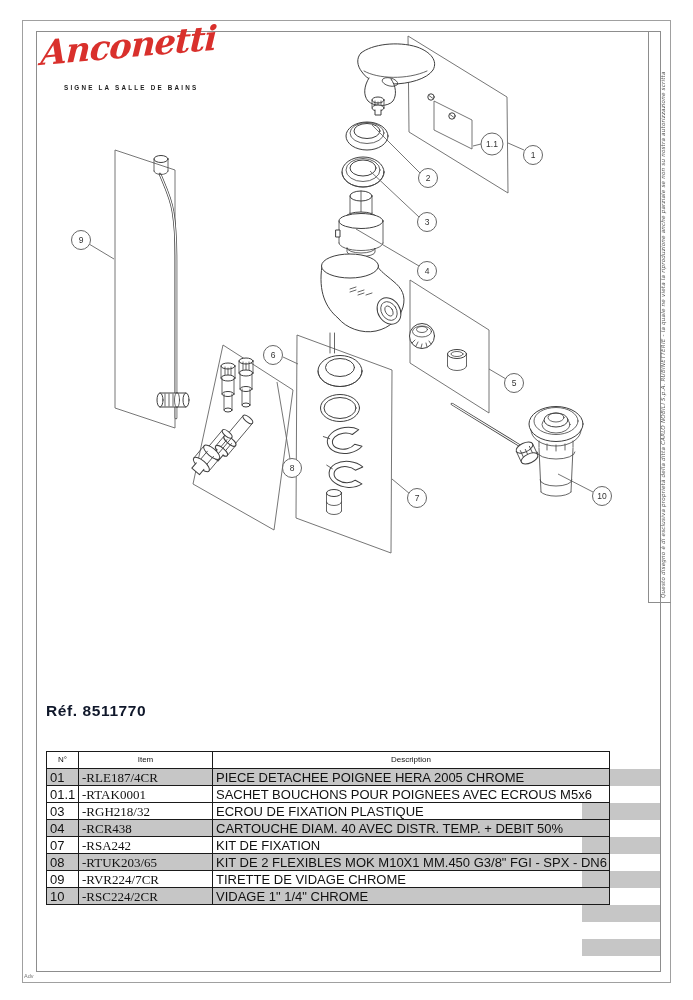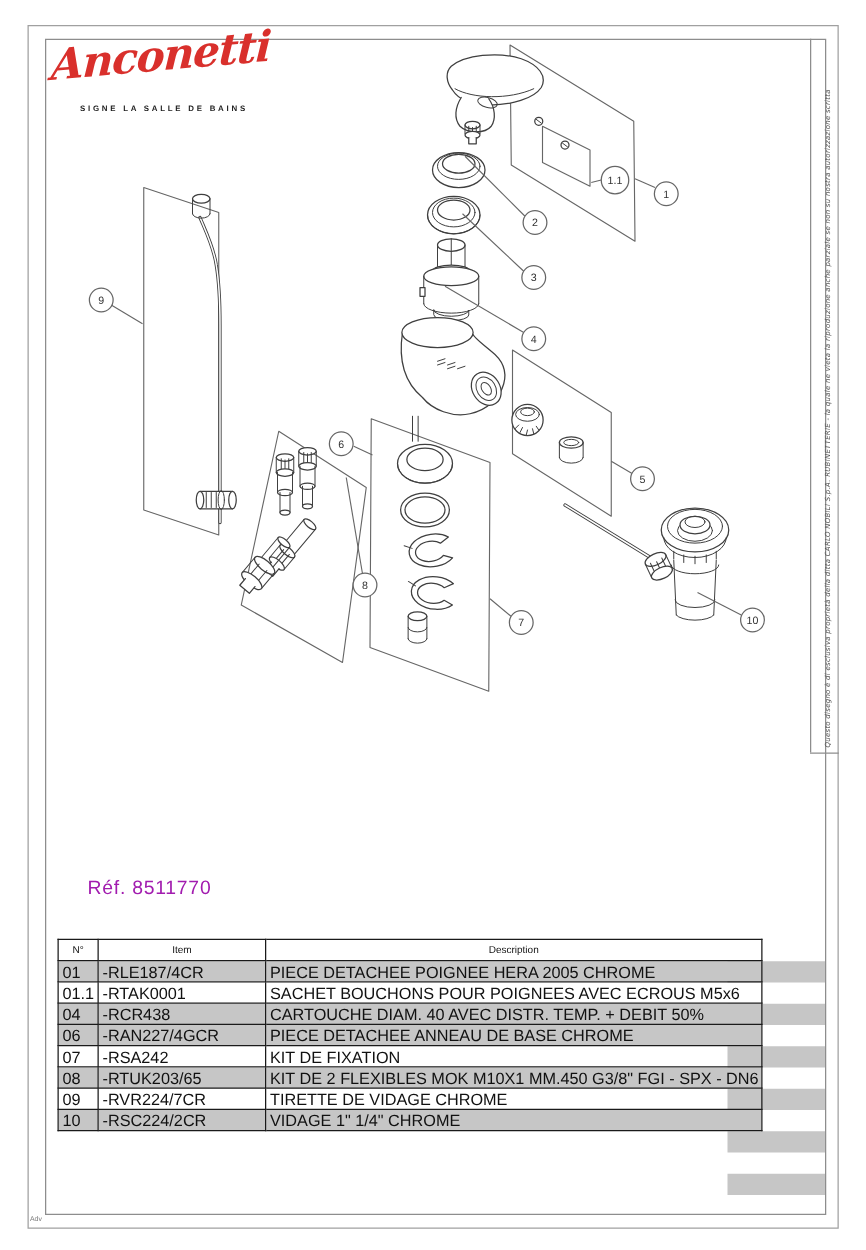--- a/index.html
+++ b/index.html
@@ -19,33 +19,33 @@
          transform:rotate(-5deg) skewX(-8deg);transform-origin:left bottom;letter-spacing:-1px;}
   .tagline{display:block;margin:14px 0 0 24px;font-size:6.3px;font-weight:bold;color:#1c1c1c;
            letter-spacing:2.2px;white-space:nowrap;}
   
   .side-note{position:absolute;left:660px;top:36px;height:562px;width:10px;
              writing-mode:vertical-rl;transform:rotate(180deg);
              font-family:"DejaVu Sans",sans-serif;font-style:italic;font-size:5.6px;
              color:#555;white-space:nowrap;letter-spacing:.2px;}
   .footer-note{position:absolute;left:24px;top:973px;font-size:5.5px;color:#777;}
   
-  .ref-title{position:absolute;left:46px;top:702px;font-size:15.5px;font-weight:normal;
-             color:#a21caf;letter-spacing:.6px;margin-left:24px;}
+  .ref-title{position:absolute;left:46px;top:702px;font-size:15.5px;font-weight:bold;
+             color:#0f172a;letter-spacing:.6px;}
   
   .stripe-ext{position:absolute;background:var(--row-shade,#c6c6c6);z-index:0;}
   table.parts{position:absolute;left:46px;top:751px;border-collapse:collapse;
               table-layout:fixed;z-index:2;background:transparent;}
   table.parts th,table.parts td{border:1px solid #1a1a1a;height:16px;line-height:1;
               font-size:13px;color:#111;padding:0 2px 0 3px;overflow:hidden;white-space:nowrap;
               vertical-align:middle;background:transparent;}
   table.parts th{text-align:center;font-weight:normal;font-size:8px;padding:0;}
   table.parts tr.shaded td{background:var(--row-shade,#c6c6c6);}
   .c-num{width:26px;}
-  .c-item{width:128px;}
+  .c-item{width:128px;font-family:Liberation Serif, serif;}
   .c-desc{width:383px;margin-left:32px;}
   
   svg.diagram{position:absolute;left:0;top:0;z-index:1;}
   svg.diagram .part{stroke:#3f3f3f;stroke-width:1;fill:#fff;stroke-linejoin:round;stroke-linecap:round;}
   svg.diagram .thin{stroke:#3f3f3f;stroke-width:.8;fill:none;stroke-linecap:round;}
   svg.diagram .plate{stroke:#666;stroke-width:.9;fill:none;stroke-linejoin:round;}
   svg.diagram .lead{stroke:#666;stroke-width:.9;fill:none;}
   svg.diagram .callout-circle{stroke:#666;stroke-width:1;fill:#fff;}
   svg.diagram .callout-text{font-family:"Liberation Sans",sans-serif;font-size:8.5px;fill:#333;
                             text-anchor:middle;}
@@ -384,30 +384,30 @@
         <tr class="shaded">
       <td class="c-num">01</td>
       <td class="c-item">-RLE187/4CR</td>
       <td class="c-desc">PIECE DETACHEE POIGNEE HERA 2005 CHROME</td>
     </tr>
         <tr>
       <td class="c-num">01.1</td>
       <td class="c-item">-RTAK0001</td>
       <td class="c-desc">SACHET BOUCHONS POUR POIGNEES AVEC ECROUS M5x6</td>
     </tr>
+        <tr>
+      <td class="c-num">03</td>
+      <td class="c-item">-RGH218/32</td>
+      <td class="c-desc">ECROU DE FIXATION PLASTIQUE</td>
+    </tr>
         <tr class="shaded">
       <td class="c-num">04</td>
       <td class="c-item">-RCR438</td>
       <td class="c-desc">CARTOUCHE DIAM. 40 AVEC DISTR. TEMP. + DEBIT 50%</td>
     </tr>
-        <tr class="shaded">
-      <td class="c-num">06</td>
-      <td class="c-item">-RAN227/4GCR</td>
-      <td class="c-desc">PIECE DETACHEE ANNEAU DE BASE CHROME</td>
-    </tr>
         <tr>
       <td class="c-num">07</td>
       <td class="c-item">-RSA242</td>
       <td class="c-desc">KIT DE FIXATION</td>
     </tr>
         <tr class="shaded">
       <td class="c-num">08</td>
       <td class="c-item">-RTUK203/65</td>
       <td class="c-desc">KIT DE 2 FLEXIBLES MOK M10X1 MM.450 G3/8" FGI - SPX - DN6</td>
     </tr>

